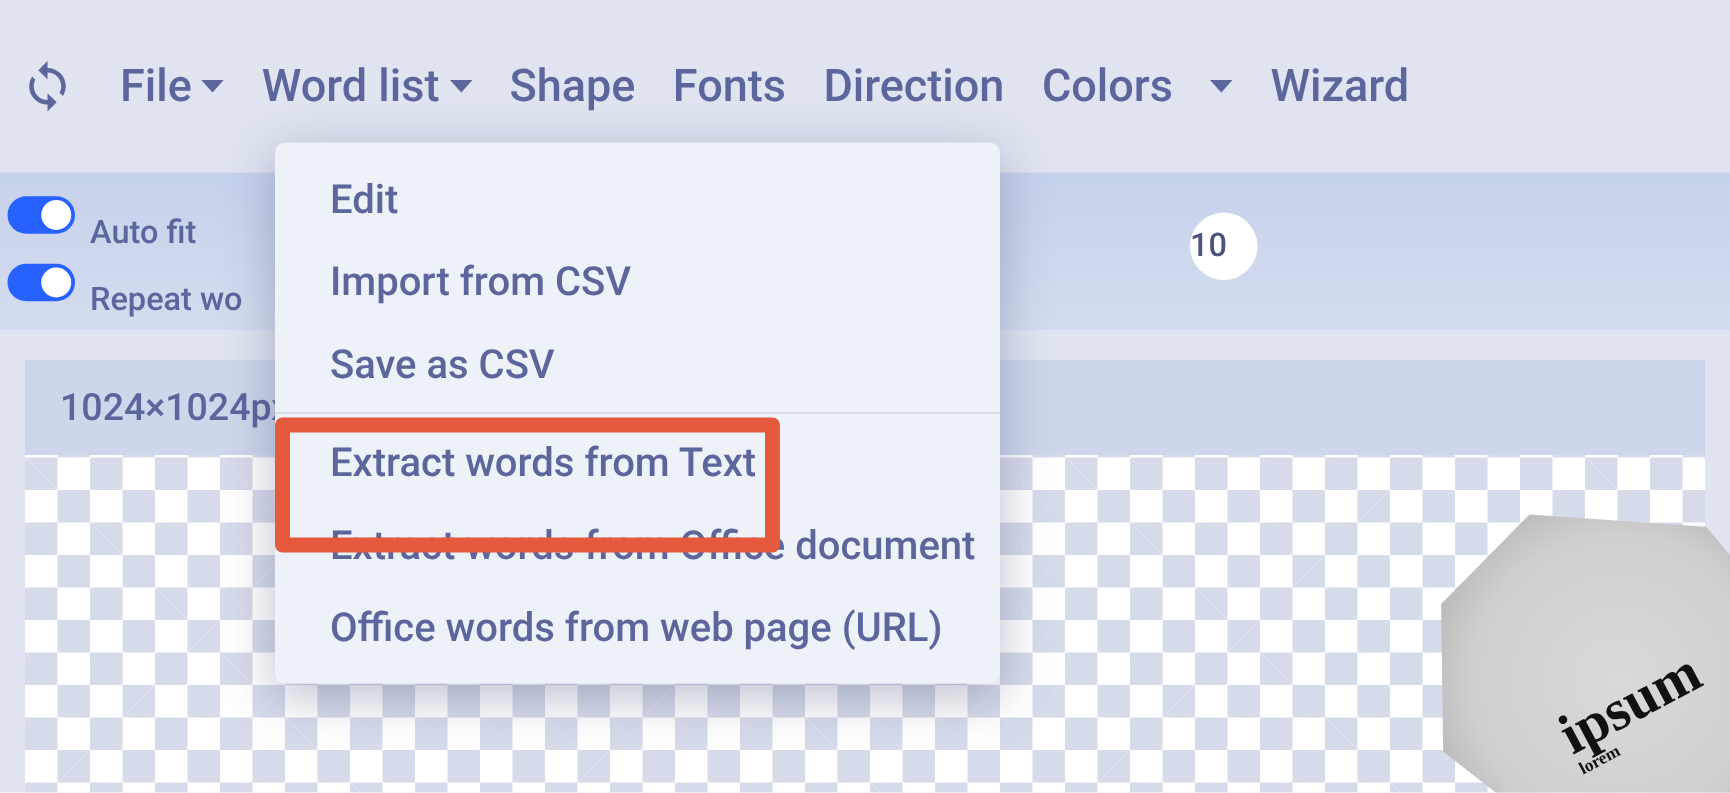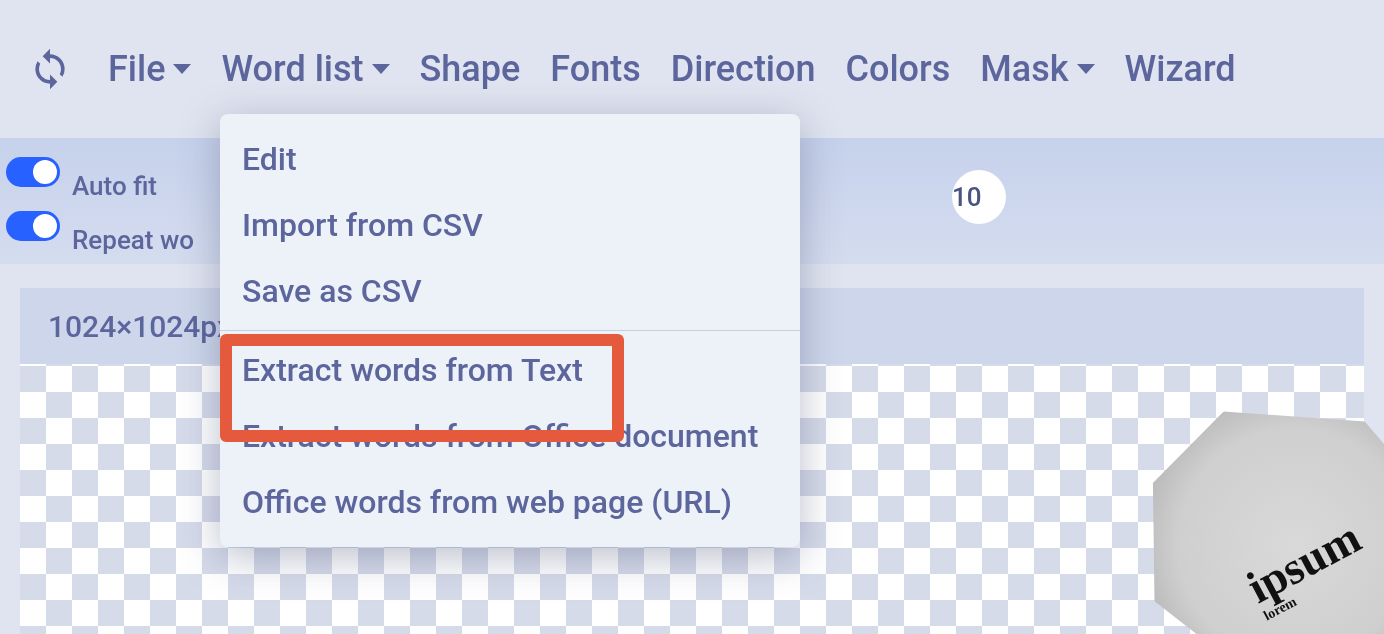--- a/index.html
+++ b/index.html
@@ -10,21 +10,21 @@
     background: #dfe4f0;
     overflow: hidden;
     position: relative;
   }
 
   .toolbar {
     display: flex;
     align-items: center;
     background: #dfe4f0;
     height: 138px;
-    padding: 0 26px;
+    padding: 0 14px;
     gap: 30px;
   }
 
   .refresh-icon {
     width: 48px;
     height: 48px;
     color: #5c659c;
     display: flex;
     align-items: center;
     justify-content: center;
@@ -150,21 +150,21 @@
     top: 114px;
     left: 220px;
     width: 580px;
     background: #edf1f8;
     border-radius: 8px;
     box-shadow: 0 10px 40px rgba(60,70,110,0.35);
     padding: 12px 0;
     z-index: 10;
   }
   .dropdown-item {
-    padding: 14px 22px;
+    padding: 14px 44px;
     font-size: 32px;
     color: #5c659c;
     font-weight: 500;
     cursor: pointer;
     white-space: nowrap;
   }
   .dropdown-divider {
     height: 1px;
     background: #c7cee0;
     margin: 6px 0;
@@ -232,21 +232,20 @@
   <div class="menu-item">
     <span>Fonts</span>
   </div>
   <div class="menu-item">
     <span>Direction</span>
   </div>
   <div class="menu-item">
     <span>Colors</span>
   </div>
   <div class="menu-item">
-    <span>Mask</span>
     <span class="caret"></span>
   </div>
   <div class="menu-item">
     <span>Wizard</span>
   </div>
 </div>
 
 <div class="options-row">
   <div class="option-line">
     <div class="toggle"></div>

